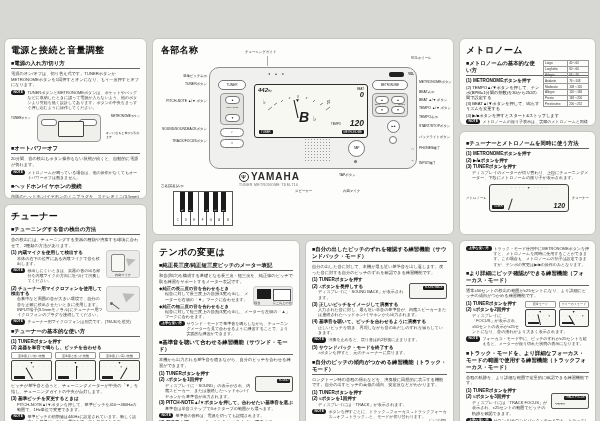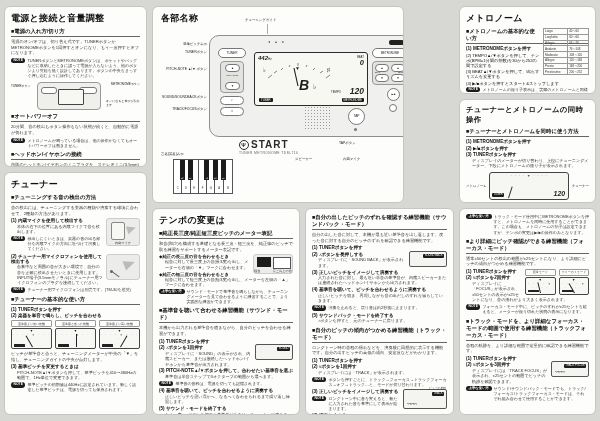--- a/index.html
+++ b/index.html
@@ -1,17 +1,17 @@
 <!DOCTYPE html>
 <html><head>
 <meta charset="utf-8">
 <style>
 html,body{margin:0;padding:0;}
 #page{position:relative;width:600px;height:421px;background:#d7d7d4;font-family:"Liberation Sans","DejaVu Sans",sans-serif;overflow:hidden;}
-.card{position:absolute;background:#fdfdfc;border:1px solid #c5c5c1;border-radius:6px;padding:5px 6px;box-sizing:border-box;overflow:hidden;}
+.card{position:absolute;background:#fdfdfc;border:1px solid #c5c5c1;border-radius:6px;padding:5px 6px;box-sizing:border-box;overflow:hidden;margin-top:32px;}
 .h1{font-size:9px;font-weight:bold;color:#111;margin:0 0 3px;letter-spacing:.3px;}
 .h2{font-size:5.4px;font-weight:bold;color:#111;border-bottom:.6px solid #666;padding-bottom:1px;margin:3px 0 2px;}
 .bd{font-size:4.2px;line-height:1.33;color:#333;margin:0 0 2px;}
 .st{font-size:4.6px;font-weight:bold;color:#111;margin:1.5px 0 .5px;}
 .sub{font-size:4.1px;line-height:1.33;color:#333;margin:0 0 1.5px;padding-left:6px;}
 .b1{font-size:4.4px;font-weight:bold;color:#111;margin:1px 0 0;}
 .note{display:flex;gap:2px;margin:1.5px 0 2px;align-items:flex-start;}
 .pill{flex:none;background:#1c1c1c;color:#fff;font-size:3.4px;line-height:5.4px;padding:0 2.5px;border-radius:3px;font-weight:bold;}
 .ntext{font-size:4px;line-height:1.3;color:#333;}
 
@@ -170,21 +170,21 @@
     </div>
     <p class="bd">ピッチが基準音と合うと、チューニングメーターが中央の「▼」を指し、チューニングガイドの中央が点灯します。</p>
     <div class="st">(3) 基準ピッチを変更するときは</div>
     <p class="sub">PITCH-NOTE▲/▼ボタンを押して、基準ピッチを410〜480Hzの範囲で、1Hz単位で変更できます。</p>
     <div class="note">
       <span class="pill">NOTE</span>
       <span class="ntext">基準ピッチの初期値は440Hzに設定されています。新しく設定した基準ピッチは、電源を切っても保持されます。</span>
     </div>
   </div>
 
-  <div class="card" style="left:152px;top:6px;width:252px;height:197px;padding:0;">
+  <div class="card" style="left:152px;top:6px;width:302px;height:197px;padding:0;">
     <div class="h1" style="position:absolute;left:8px;top:5px;">各部名称</div>
 
     <div class="tlab" style="left:92px;top:11px;">チューニングガイド</div>
     <div class="lline" style="left:114px;top:17px;width:1px;height:10px;"></div>
     <div class="tlab" style="left:258px;top:17px;">VOLホイール</div>
 
     <div id="dev">
       <div id="leds">◂ ▴ ▸</div>
       <div id="volw"></div>
       <div id="volt">VOL</div>
@@ -261,21 +261,21 @@
     <div class="rlab" style="top:96px;">バックライトボタン</div>
     <div class="rlab" style="top:107px;">PHONES端子</div>
     <div class="rlab" style="top:122px;">INPUT端子</div>
 
     <div class="tlab" style="left:186px;top:134px;">TAPボタン</div>
     <div class="tlab" style="left:142px;top:150px;">スピーカー</div>
     <div class="tlab" style="left:190px;top:150px;">内蔵マイク</div>
     <div class="tlab" style="left:8px;top:145px;">音名(英名)表示</div>
 
     <div id="brand">
-      <div class="lg"><span class="circ">Ψ</span><span>START</span></div>
+      <div class="lg"><span class="circ">Ψ</span><span>YAMAHA</span></div>
       <div class="model">TUNER METRONOME  TDM-710</div>
     </div>
 
     <div id="kb">
       <div class="wk" style="left:0;">C</div>
       <div class="wk" style="left:8.28px;">D</div>
       <div class="wk" style="left:16.56px;">E</div>
       <div class="wk" style="left:24.84px;">F</div>
       <div class="wk" style="left:33.12px;">G</div>
       <div class="wk" style="left:41.4px;">A</div>
@@ -411,21 +411,20 @@
     <div class="st" style="font-weight:normal;font-size:4.2px;">(2) TEMPO▲/▼ボタンを押して、テンポ(BPM=1分間の拍数)を30から252の間で設定する</div>
     <div class="st" style="font-weight:normal;font-size:4.2px;">(3) BEAT▲/▼ボタンを押して、鳴らすリズムを変更する</div>
     <div class="st" style="font-weight:normal;font-size:4.2px;">(4) ▶/■ボタンを押すとスタート&amp;ストップします</div>
     <div class="note">
       <span class="pill">NOTE</span>
       <span class="ntext">メトロノームの振り子表示は、実際のメトロノームと同様に左右へ振れます。テンポ設定(ペンジュラムステップ/フルステップ/タップテンポなど)の詳しい方法は右の表をご覧ください。</span>
     </div>
   </div>
 
   <div class="card" style="left:459px;top:99px;width:137px;height:104px;">
-    <div class="h1" style="font-size:7.4px;">チューナーとメトロノームの同時操作</div>
     <div class="h2">■チューナーとメトロノームを同時に使う方法</div>
     <div class="st">(1) METRONOMEボタンを押す</div>
     <div class="st">(2) ▶/■ボタンを押す</div>
     <div class="st">(3) TUNERボタンを押す</div>
     <p class="sub">ディスプレイのメーターが切り替わり、上段にチューニングメーター、下段にメトロノームの振り子が表示されます。</p>
     <div class="sflex">
       <span class="sflab">メトロノーム</span>
       <div id="sdisp">
         <span class="arc">· · · · ▼ · · · ·</span>
         <div class="pend"></div>

